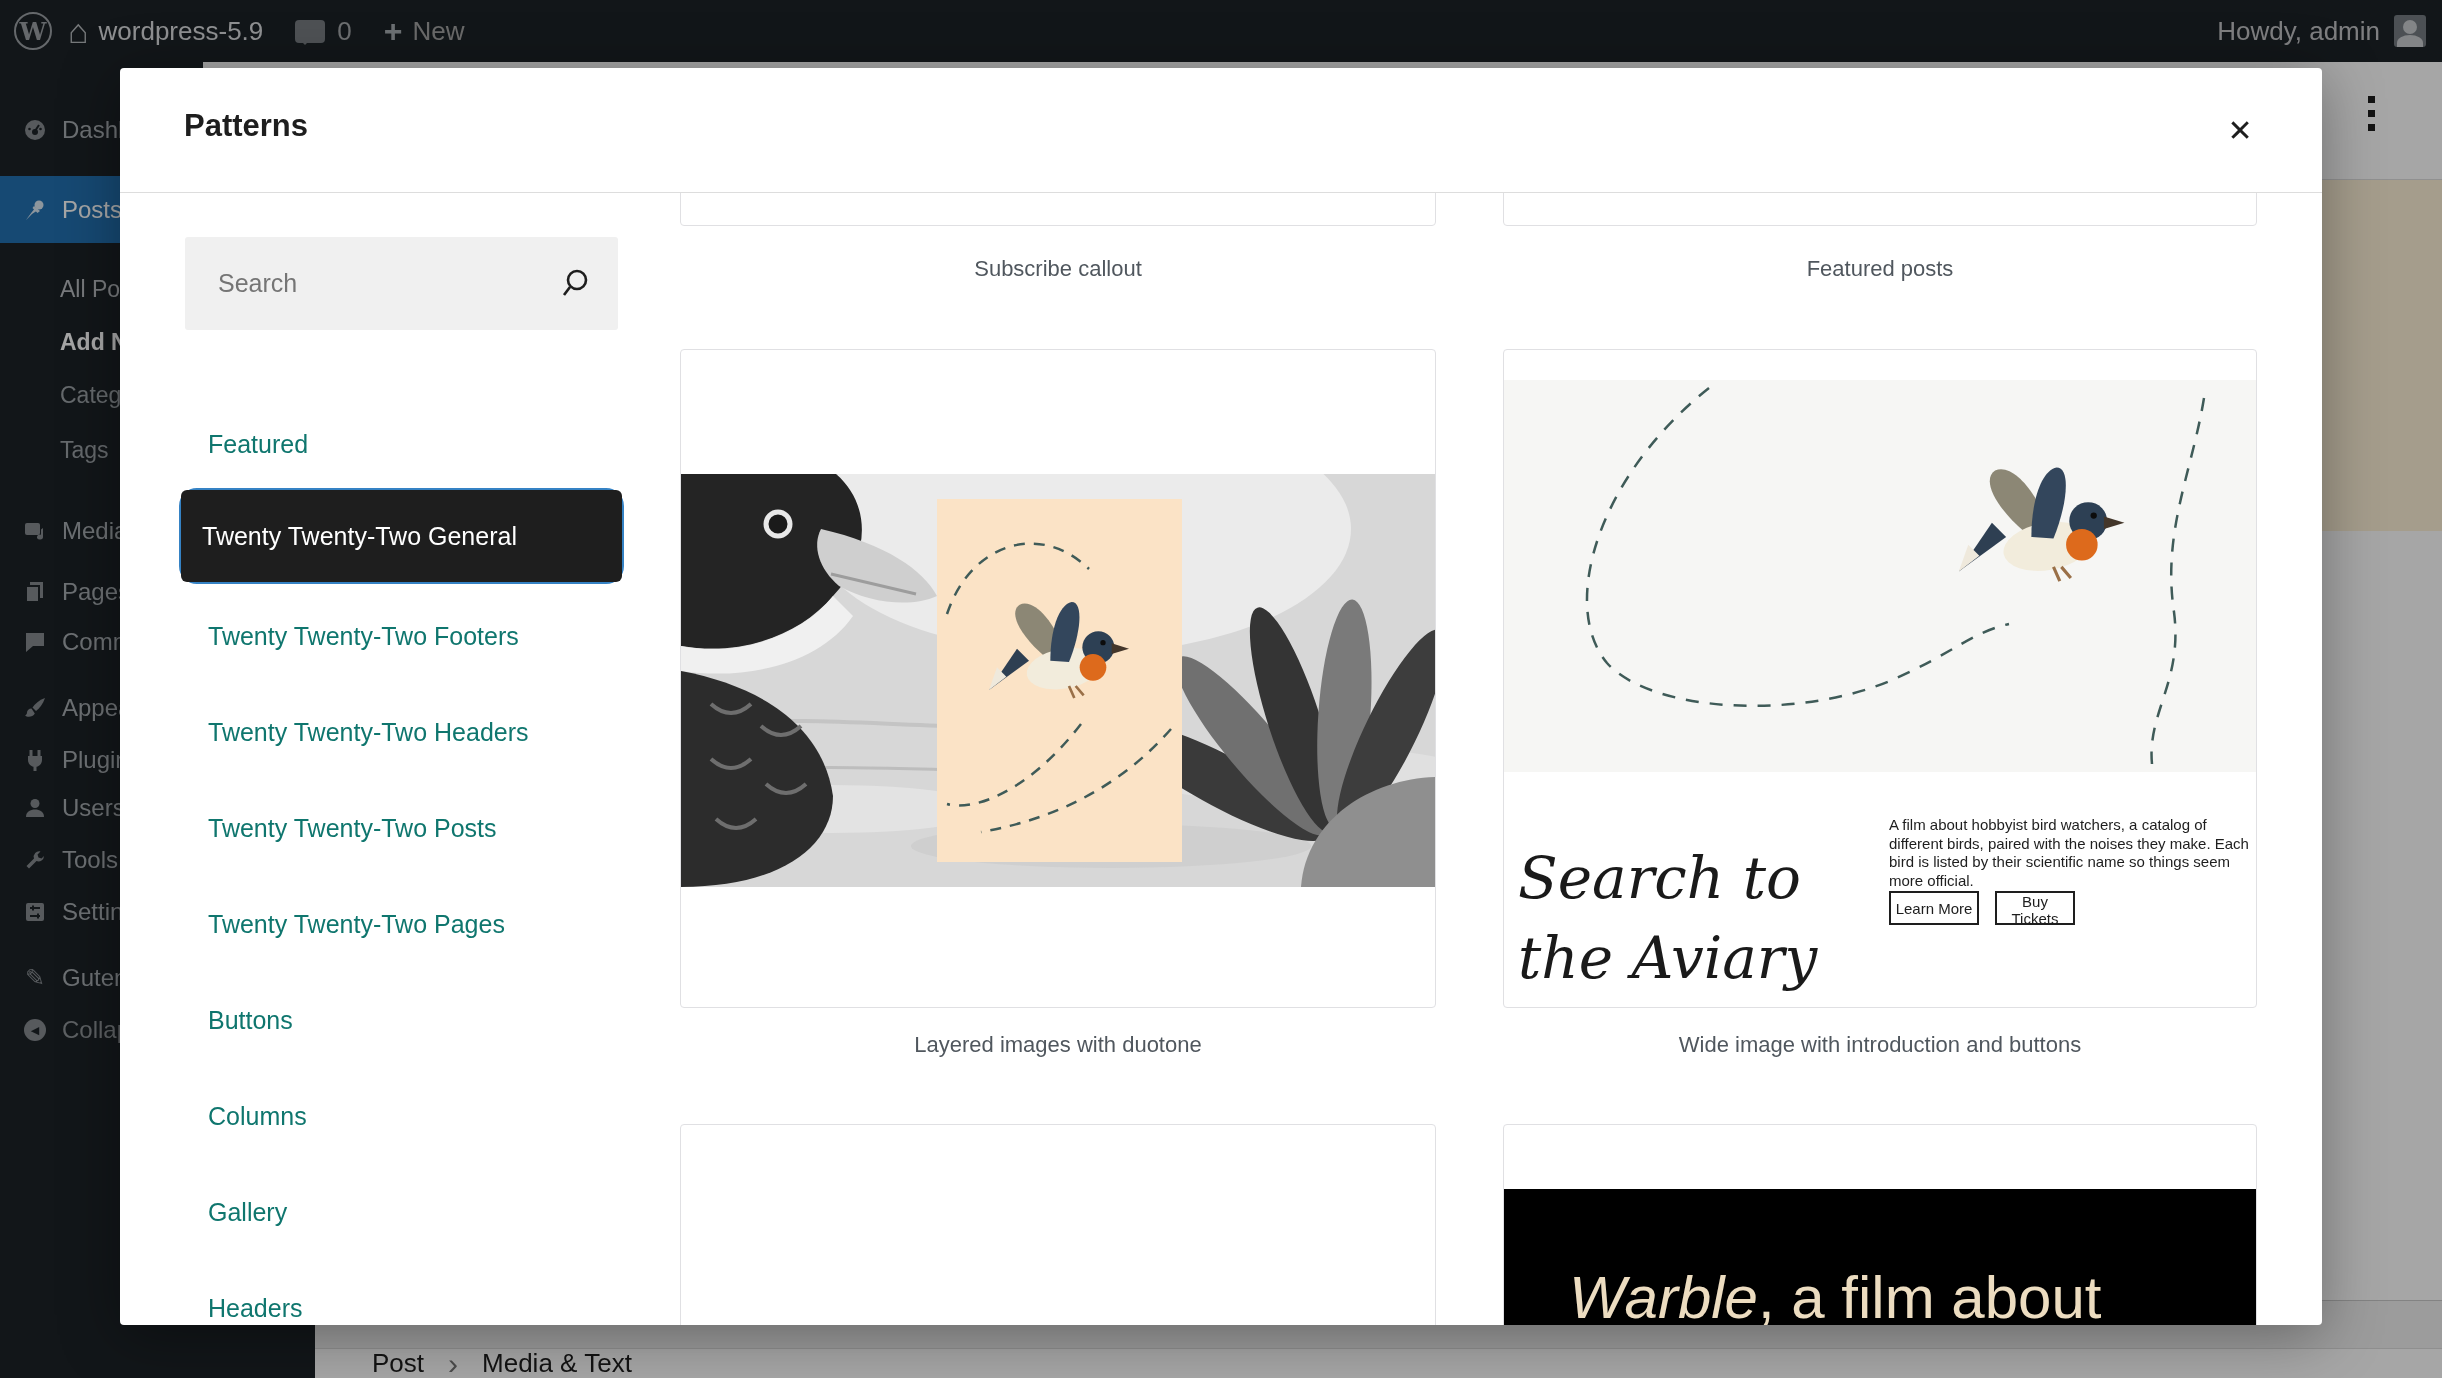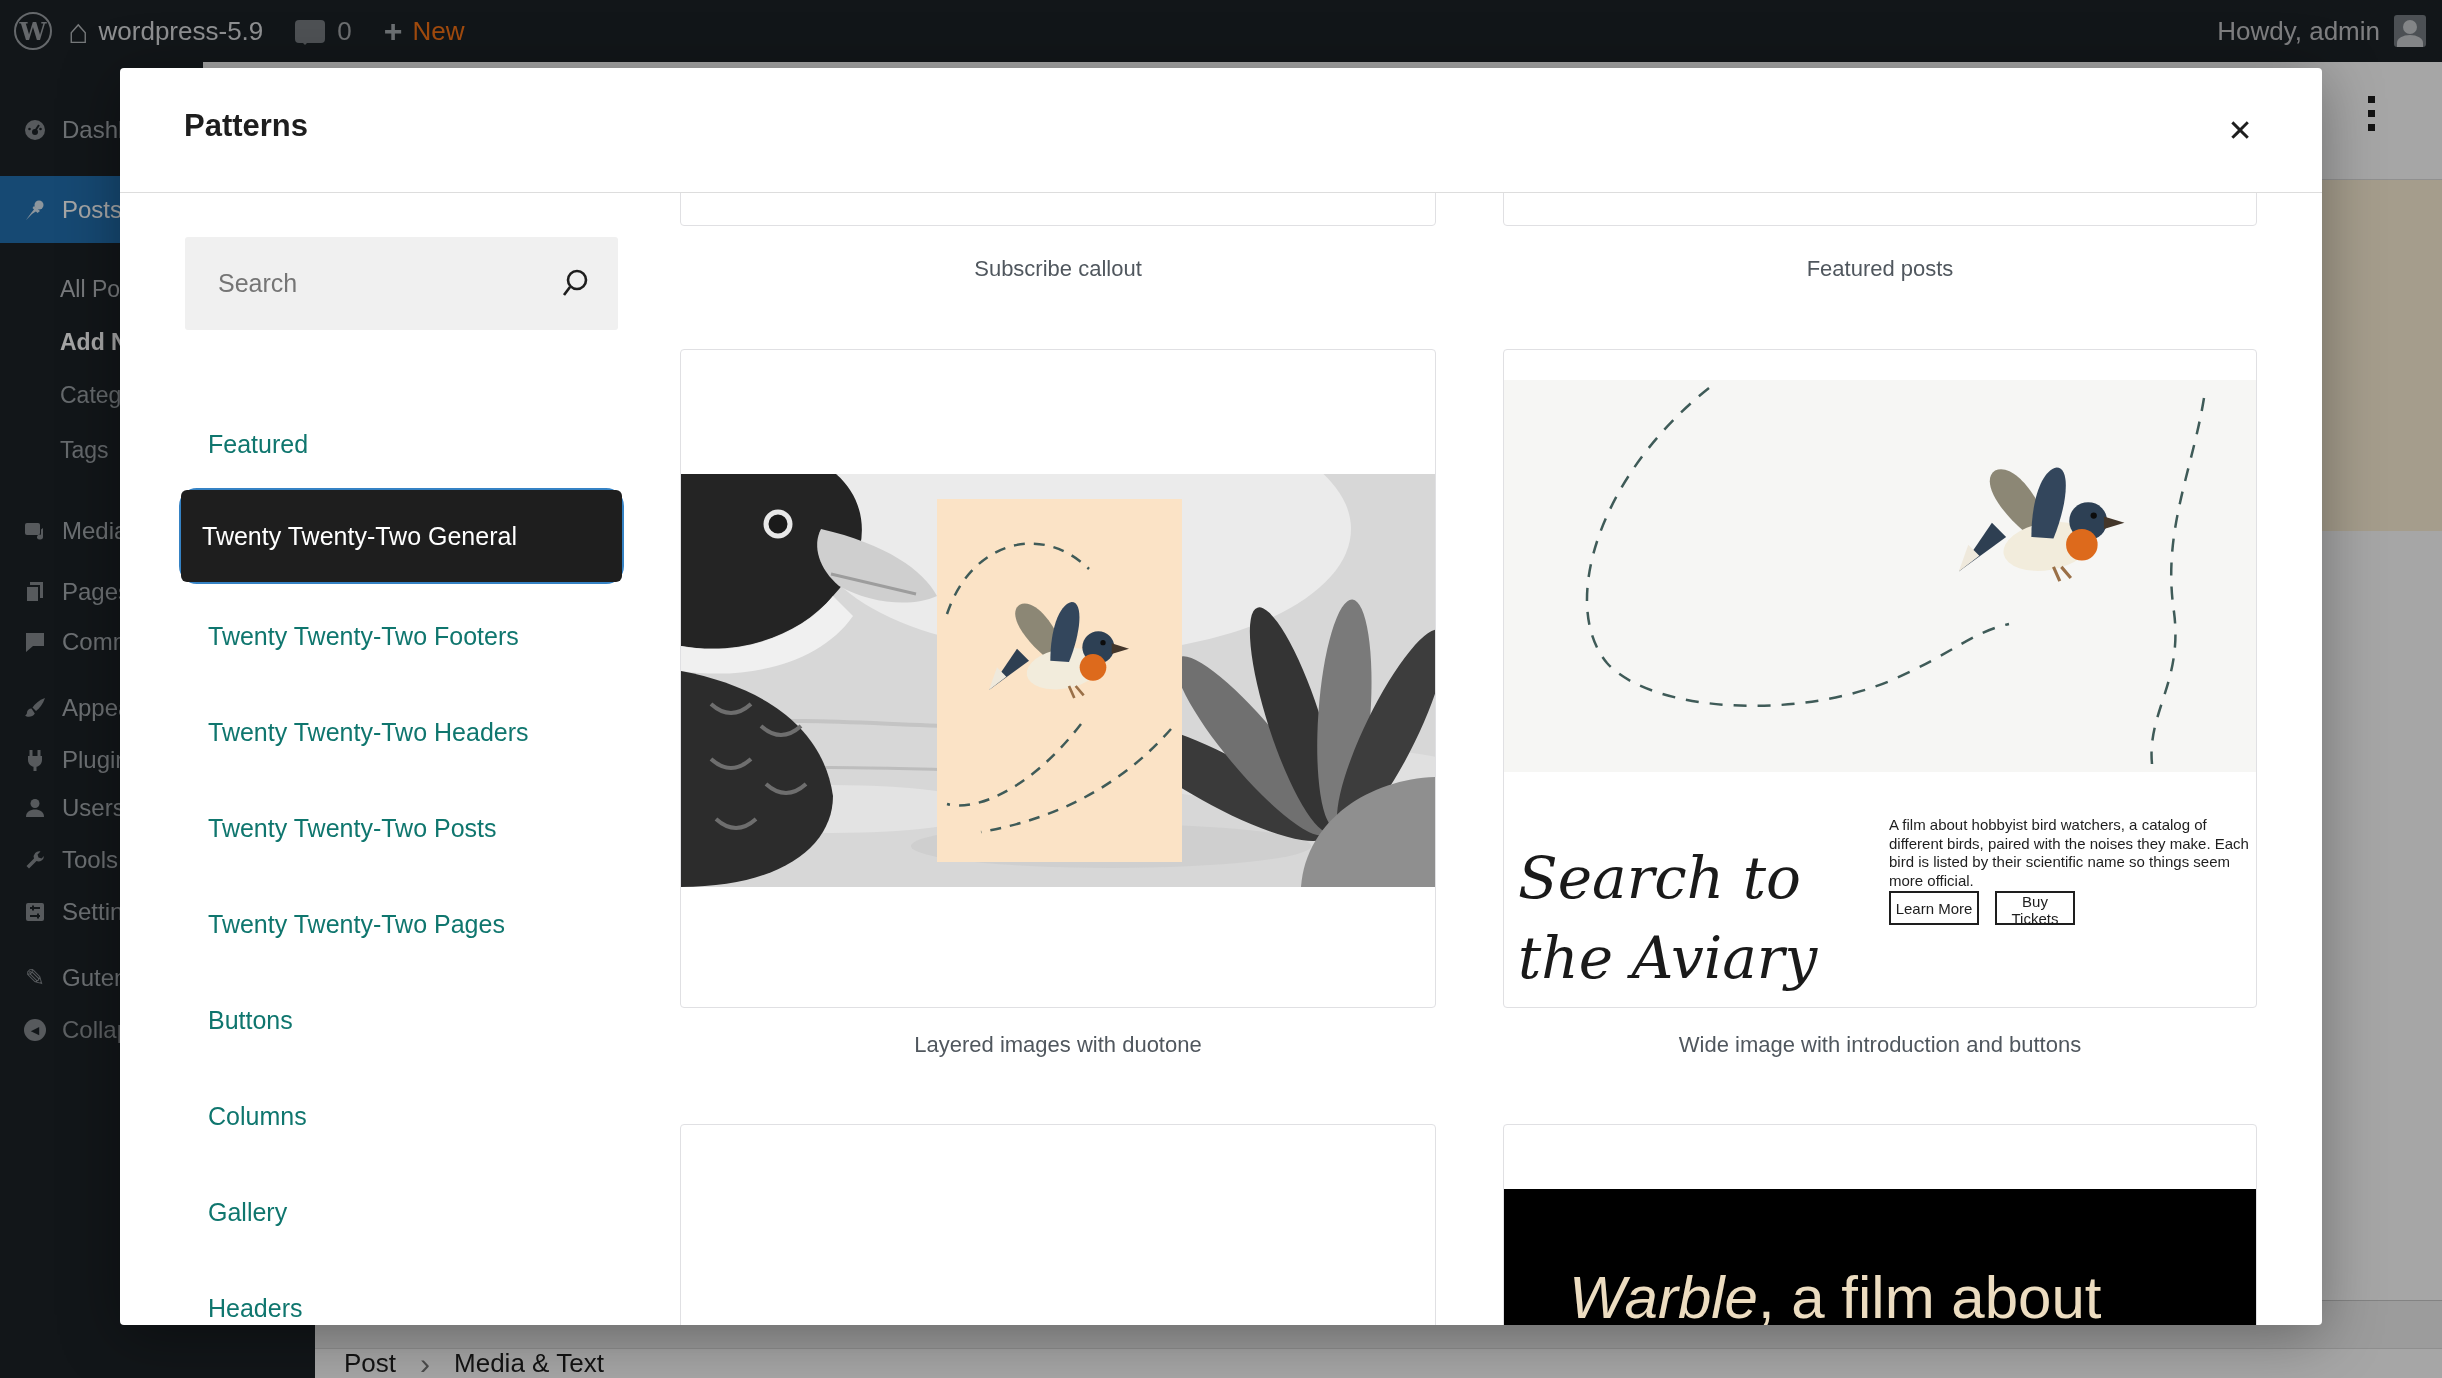--- a/index.html
+++ b/index.html
@@ -13,21 +13,21 @@
   .ab-item { display:flex; align-items:center; height:100%; padding:0 16px; }
   .wp-logo { width:38px; height:38px; border:2.5px solid #9ba0a5; border-radius:50%; color:#9ba0a5;
              display:flex; align-items:center; justify-content:center; font-family:"DejaVu Serif", serif;
              font-weight:bold; font-size:24px; margin-left:14px; }
   .home-glyph { font-size:34px; color:#b6babd; margin-right:10px; line-height:1; }
   .site-name { color:#dcdee0; }
   .bubble { position:relative; width:30px; height:23px; background:#787d82; border-radius:4px; margin-right:12px; }
   .bubble:after { content:""; position:absolute; left:5px; bottom:-7px; border:5px solid transparent; border-top-color:#787d82; }
   .comment-count { color:#a7aaad; }
   .plus-glyph { font-size:32px; font-weight:bold; color:#a7acb1; margin-right:10px; line-height:1; }
-  .new-label { color:#f97316; }
+  .new-label { color:#a3a3a3; }
   .ab-spacer { flex:1; }
   .howdy { color:#c3c4c7; margin-right:14px; }
   .avatar { width:32px; height:32px; background:#757c82; border-radius:3px; margin-right:16px; position:relative; overflow:hidden; }
   .avatar .head { position:absolute; left:9px; top:5px; width:14px; height:14px; border-radius:50%; background:#c9cccf; }
   .avatar .torso { position:absolute; left:3px; top:20px; width:26px; height:16px; border-radius:50% 50% 0 0; background:#c9cccf; }
 
   
   .admin-sidebar { position:absolute; left:0; top:62px; width:203px; height:1263px; background:#1d2327; z-index:1; overflow:hidden; }
   .menu-row { position:absolute; left:0; width:330px; height:52px; display:flex; align-items:center; color:#a7acb1; font-size:24px; }
   .menu-row .mi { width:26px; margin-left:22px; margin-right:14px; display:flex; justify-content:center; }
@@ -40,21 +40,21 @@
 
   
   .ed-toolbar { position:absolute; left:203px; top:62px; width:2239px; height:118px; background:#fff; border-bottom:1px solid #ddd; z-index:1; }
   .kebab { position:absolute; left:2368px; top:96px; z-index:1; display:flex; flex-direction:column; gap:7px; }
   .kebab i { width:7px; height:7px; background:#1e1e1e; }
   .ed-cream { position:absolute; left:203px; top:180px; width:2239px; height:351px; background:#fdf1d7; z-index:1; }
   .ed-canvas { position:absolute; left:203px; top:531px; width:2239px; height:769px; background:#fff; z-index:1; }
   .ed-band { position:absolute; left:203px; top:1300px; width:2239px; height:48px; background:#f0f0f0; border-top:1px solid #c9c9c9; z-index:1; }
   .ed-breadcrumb { position:absolute; left:315px; top:1348px; width:2127px; height:30px; background:#fff; border-top:1px solid #dcdcdc; z-index:1;
                    display:flex; align-items:center; font-size:26px; color:#1e1e1e; }
-  .ed-breadcrumb .crumb-post { margin-left:29px; }
+  .ed-breadcrumb .crumb-post { margin-left:57px; }
   .crumb-sep { margin:0 24px; color:#757575; font-size:30px; line-height:1; }
   .dark-bottom { position:absolute; left:0; top:1325px; width:315px; height:53px; background:#1d2327; z-index:2; }
 
   
   .overlay { position:absolute; inset:0; background:rgba(0,0,0,0.35); z-index:5; }
 
   
   .modal { position:absolute; left:120px; top:68px; width:2202px; height:1257px; background:#fff; border-radius:4px;
            box-shadow:0 10px 60px rgba(0,0,0,0.35); z-index:10; overflow:hidden; }
   .modal-header { position:absolute; left:0; top:0; width:100%; height:125px; border-bottom:1px solid #ddd; }

